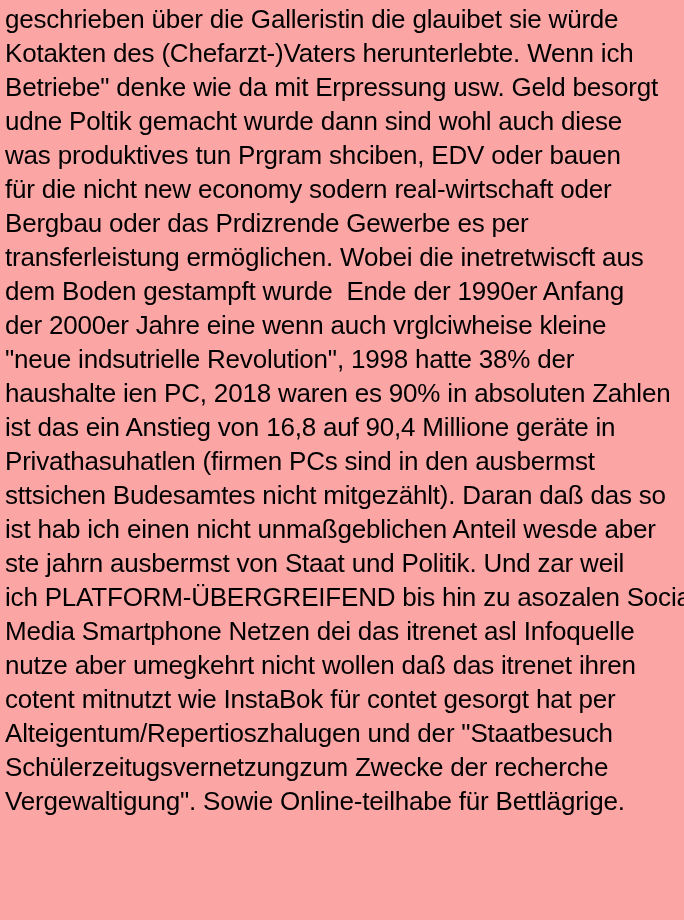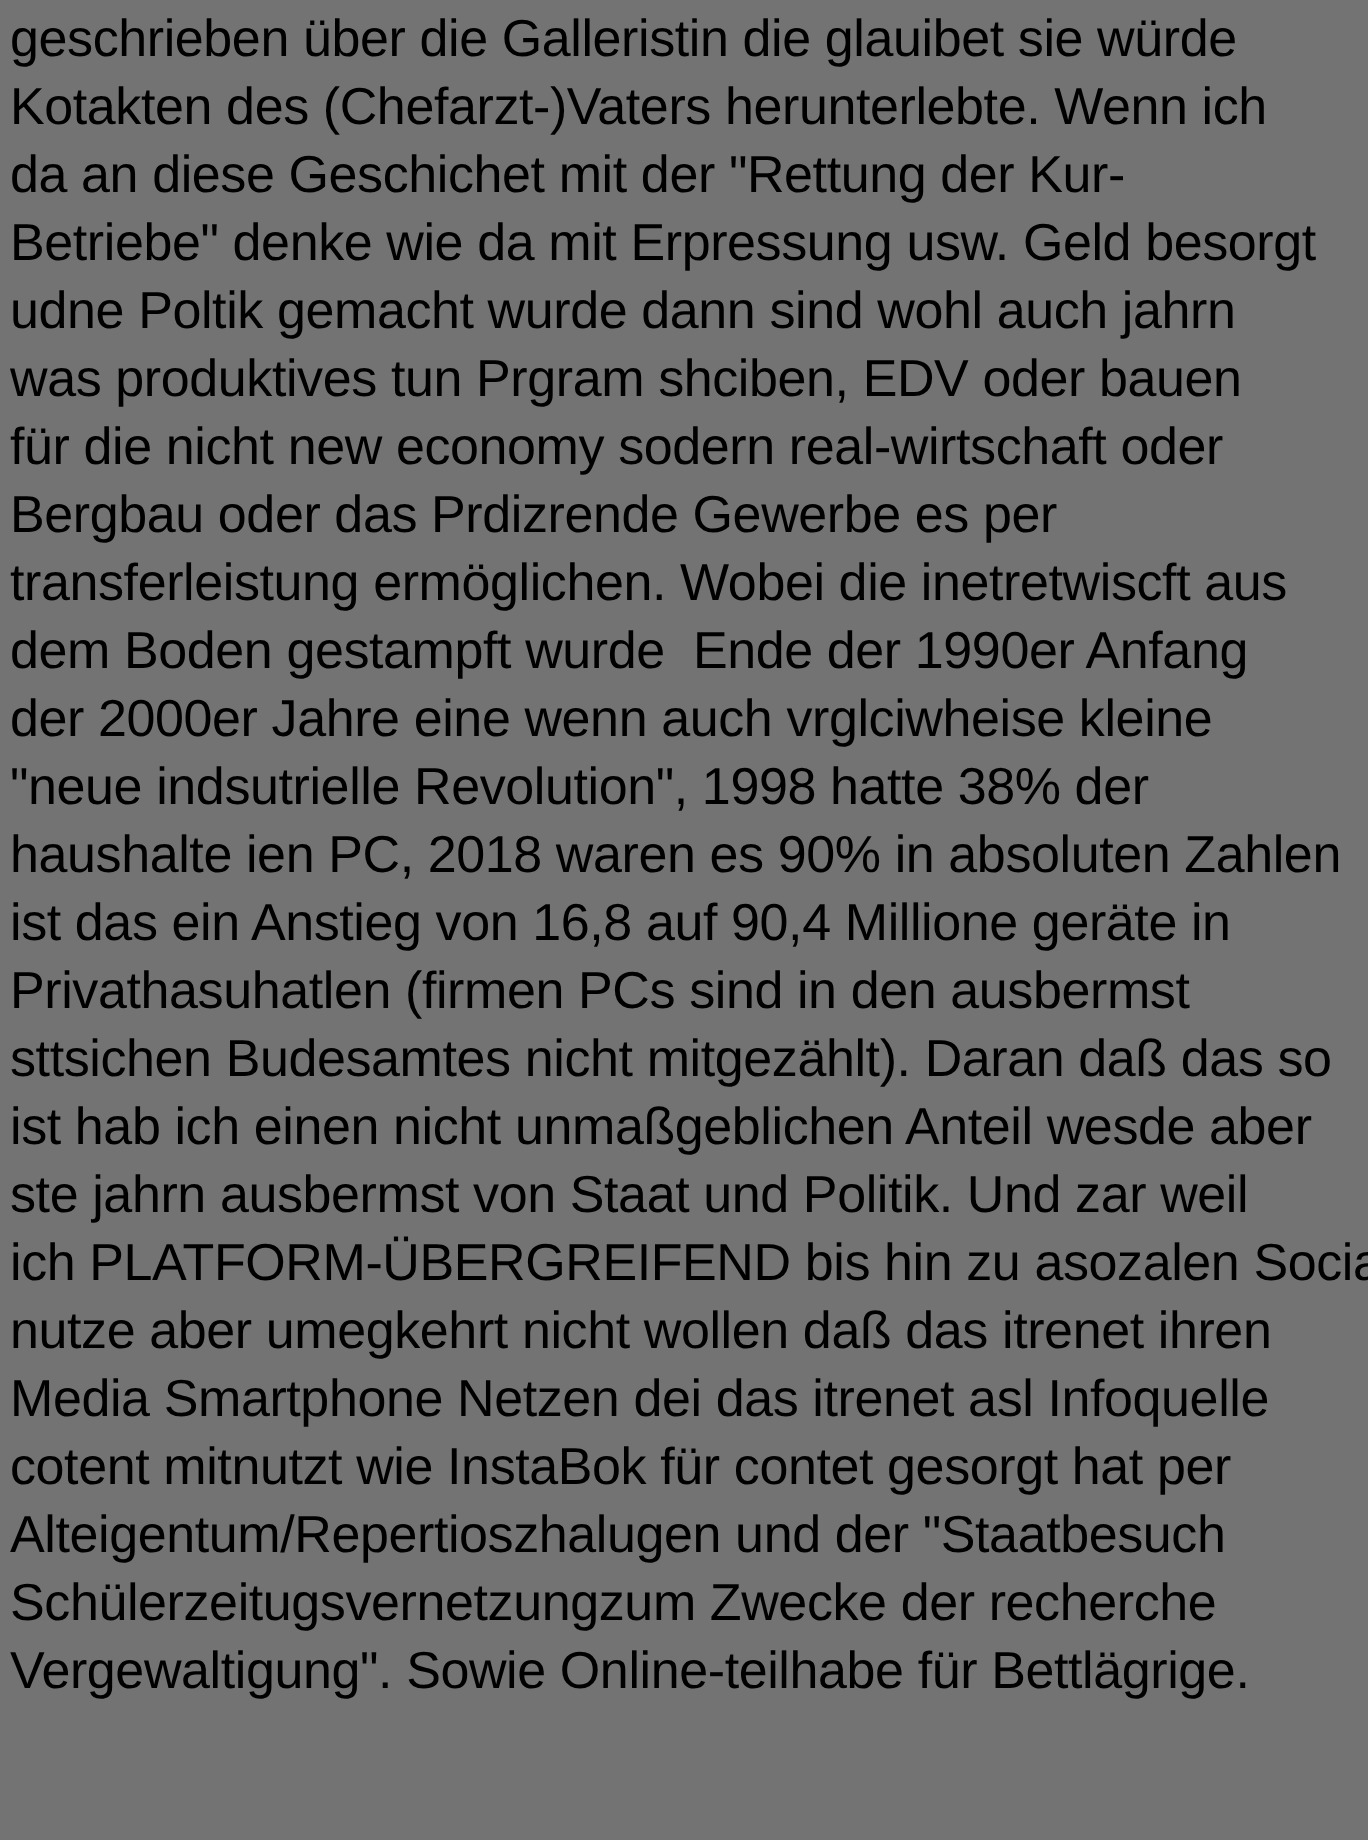--- a/index.html
+++ b/index.html
@@ -3,21 +3,21 @@
 <meta charset="utf-8">
 <style>
   html, body {
     margin: 0;
     padding: 0;
     background: #ffffff;
   }
   .page {
     width: 684px;
     height: 920px;
-    background: #737373;
+    background: #fca5a5;
     overflow: hidden;
     box-sizing: border-box;
     padding: 2px 0 0 5px;
   }
   .text-body {
     font-family: "Liberation Sans", "DejaVu Sans", sans-serif;
     font-size: 26px;
     line-height: 34px;
     color: #000000;
     font-weight: 400;
@@ -28,37 +28,36 @@
     height: 34px;
   }
 </style>
 </head>
 <body>
 
 <main class="page">
   <div class="text-body" id="text-body">
       <div class="line">geschrieben über die Galleristin die glauibet sie würde</div>
       <div class="line">Kotakten des (Chefarzt-)Vaters herunterlebte. Wenn ich</div>
-      <div class="line">da an diese Geschichet mit der "Rettung der Kur-</div>
       <div class="line">Betriebe" denke wie da mit Erpressung usw. Geld besorgt</div>
-      <div class="line">udne Poltik gemacht wurde dann sind wohl auch jahrn</div>
+      <div class="line">udne Poltik gemacht wurde dann sind wohl auch diese</div>
       <div class="line">was produktives tun Prgram shciben, EDV oder bauen</div>
       <div class="line">für die nicht new economy sodern real-wirtschaft oder</div>
       <div class="line">Bergbau oder das Prdizrende Gewerbe es per</div>
       <div class="line">transferleistung ermöglichen. Wobei die inetretwiscft aus</div>
       <div class="line">dem Boden gestampft wurde  Ende der 1990er Anfang</div>
       <div class="line">der 2000er Jahre eine wenn auch vrglciwheise kleine</div>
       <div class="line">"neue indsutrielle Revolution", 1998 hatte 38% der</div>
       <div class="line">haushalte ien PC, 2018 waren es 90% in absoluten Zahlen</div>
       <div class="line">ist das ein Anstieg von 16,8 auf 90,4 Millione geräte in</div>
       <div class="line">Privathasuhatlen (firmen PCs sind in den ausbermst</div>
       <div class="line">sttsichen Budesamtes nicht mitgezählt). Daran daß das so</div>
       <div class="line">ist hab ich einen nicht unmaßgeblichen Anteil wesde aber</div>
       <div class="line">ste jahrn ausbermst von Staat und Politik. Und zar weil</div>
       <div class="line">ich PLATFORM-ÜBERGREIFEND bis hin zu asozalen Social</div>
+      <div class="line">Media Smartphone Netzen dei das itrenet asl Infoquelle</div>
       <div class="line">nutze aber umegkehrt nicht wollen daß das itrenet ihren</div>
-      <div class="line">Media Smartphone Netzen dei das itrenet asl Infoquelle</div>
       <div class="line">cotent mitnutzt wie InstaBok für contet gesorgt hat per</div>
       <div class="line">Alteigentum/Repertioszhalugen und der "Staatbesuch</div>
       <div class="line">Schülerzeitugsvernetzungzum Zwecke der recherche</div>
       <div class="line">Vergewaltigung". Sowie Online-teilhabe für Bettlägrige.</div>
     </div>
 </main>
 
 </body></html>

